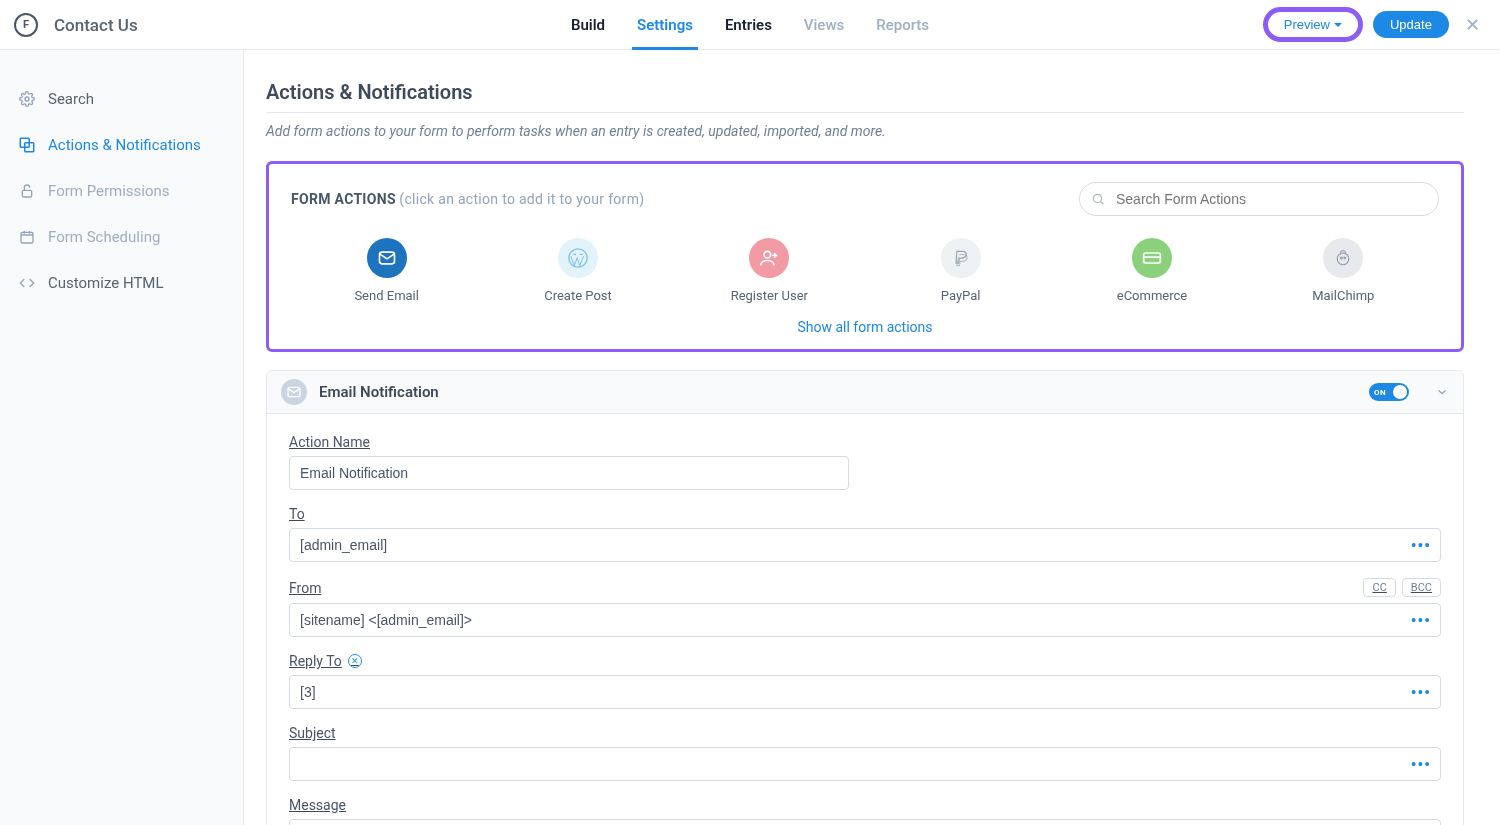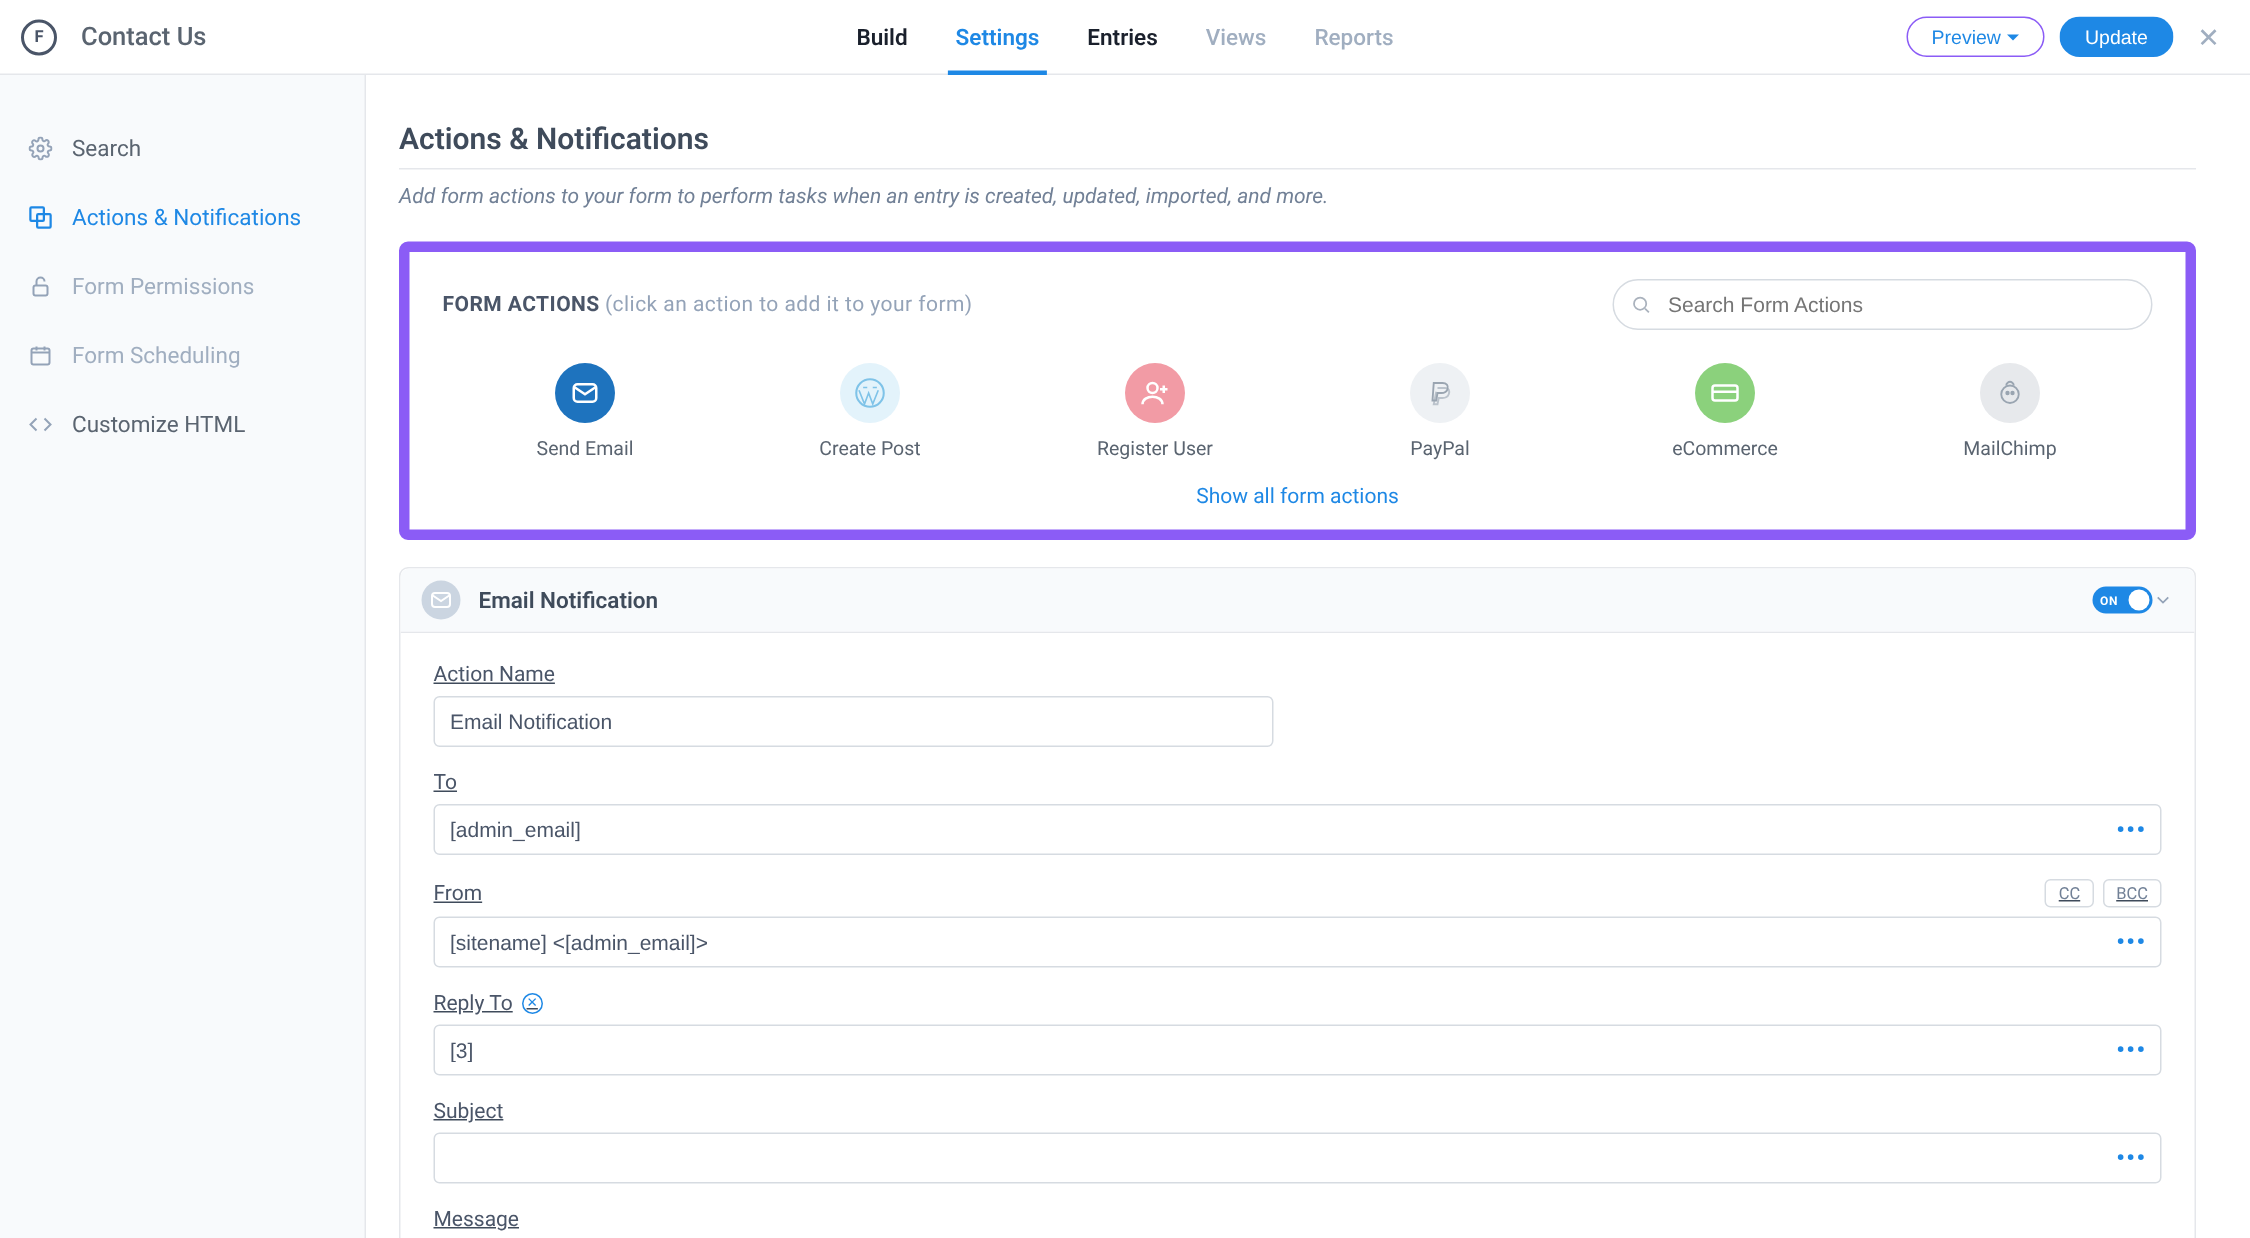--- a/index.html
+++ b/index.html
@@ -11,57 +11,57 @@
 .logo-inner { font-size: 11px; font-weight: bold; }
 .logo-inner .c1 { color: #4a5568; }
 .page-title { font-size: 17px; font-weight: 500; color: #5a6470; margin-left: 4px;}
 .topnav { position: absolute; left: 50%; transform: translateX(-50%); display: flex; gap: 32px; height: 100%; align-items: center; }
 .topnav-item { font-size: 15px; font-weight: 600; color: #1a202c; cursor: pointer; height: 100%; display: flex; align-items: center; position: relative; }
 .topnav-item.muted { color: #a0aec0; font-weight: 500; }
 .topnav-item.active { color: #1e88e5; }
 .topnav-item.active::after { content: ""; position: absolute; bottom: -1px; left: -5px; right: -5px; height: 3px; background: #1e88e5; }
 .topbar-right { margin-left: auto; display: flex; align-items: center; gap: 10px; padding-right: 14px; }
 .btn { border-radius: 20px; padding: 5px 16px; font-size: 13px; cursor: pointer; border: 1px solid transparent; display: inline-flex; align-items: center; gap: 4px; }
-.btn-outline { background: #fff; color: #1e88e5; border: 1px solid #8b5cf6; }
+.btn-outline { background: #fff; color: #1e88e5; border: 5px solid #8b5cf6; }
 .btn-primary { background: #1e88e5; color: #fff; }
 .close-x { font-size: 18px; color: #a0aec0; cursor: pointer; padding: 0 6px; }
 .caret-down { width: 0; height: 0; border-left: 4px solid transparent; border-right: 4px solid transparent; border-top: 4px solid currentColor; display: inline-block; }
 
 .layout { display: flex; min-height: calc(100vh - 50px); }
 .sidebar { width: 244px; background: #f8fafc; border-right: 1px solid #e5e7eb; padding-top: 26px; }
 .sidebar-item { display: flex; align-items: center; gap: 12px; padding: 14px 18px; font-size: 15px; color: #5a6470; cursor: pointer; }
 .sidebar-item .icon { width: 18px; height: 18px; display: flex; align-items: center; justify-content: center; color: #94a3b8; }
 .sidebar-item.active { color: #1e88e5; }
 .sidebar-item.active .icon { color: #1e88e5; }
 .sidebar-item.muted { color: #a0aec0; }
 
 .main { flex: 1; padding: 30px 36px 40px 22px; }
 .main h2 { font-size: 20px; font-weight: 600; color: #3f4b5b; margin-bottom: 4px; }
 .hr { border: none; border-top: 1px solid #e5e7eb; margin: 8px 0 10px; }
 .subtitle { font-style: italic; color: #718096; font-size: 14px; margin-bottom: 22px; }
 
-.panel { border: 7px solid #8b5cf6; border-radius: 6px; background: #fff; padding: 18px 22px 14px; margin-bottom: 18px; }
+.panel { border: 3px solid #8b5cf6; border-radius: 6px; background: #fff; padding: 18px 22px 14px; margin-bottom: 18px; }
 .panel-header { display: flex; align-items: center; justify-content: space-between; margin-bottom: 16px; }
 .fa-title { font-size: 14px; font-weight: 700; color: #4a5568; letter-spacing: 0.3px; }
 .fa-hint { font-weight: 400; color: #94a3b8; }
 .search-wrap { position: relative; }
 .search-wrap input { width: 360px; border: 1px solid #d6dbe1; border-radius: 20px; padding: 8px 14px 8px 36px; font-size: 14px; color: #718096; }
 .search-wrap .sicon { position: absolute; left: 12px; top: 50%; transform: translateY(-50%); color: #aab2bd; }
 
 .actions-row { display: flex; justify-content: space-around; padding: 6px 0 10px; }
 .action-item { display: flex; flex-direction: column; align-items: center; gap: 10px; cursor: pointer; width: 160px; }
 .action-circle { width: 40px; height: 40px; border-radius: 50%; display: flex; align-items: center; justify-content: center; }
 .action-label { font-size: 13px; color: #5a6470; }
 .show-all { text-align: center; color: #1e88e5; font-size: 14px; cursor: pointer; padding-top: 6px; }
 
 .collapsible { border: 1px solid #e5e7eb; border-radius: 6px; background: #fff; }
 .collapsible-header { display: flex; align-items: center; gap: 12px; padding: 8px 14px; background: #f8fafc; border-bottom: 1px solid #e5e7eb; border-radius: 6px 6px 0 0; }
 .collapsible-header .circ { width: 26px; height: 26px; border-radius: 50%; background: #cbd5e1; display: flex; align-items: center; justify-content: center; color: #fff; }
 .collapsible-header .title { font-weight: 600; font-size: 15px; color: #3f4b5b; }
-.toggle { margin-left: auto; display: flex; align-items: center; gap: 0; }
+.toggle { margin-left: auto; display: flex; align-items: center; gap: 26px; }
 .switch { width: 40px; height: 18px; background: #1e88e5; border-radius: 10px; position: relative; display: flex; align-items: center; cursor: pointer; }
 .switch .knob { width: 14px; height: 14px; background: #fff; border-radius: 50%; position: absolute; right: 2px; }
 .switch .on-label { font-size: 8px; color: #fff; font-weight: 700; position: absolute; left: 5px; letter-spacing: 0.5px;}
 .chev { color: #94a3b8; cursor: pointer; }
 
 .collapsible-body { padding: 20px 22px 10px; }
 .field { margin-bottom: 16px; text-decoration: underline; }
 .field-label-row { display: flex; align-items: center; justify-content: space-between; margin-bottom: 6px; }
 .field label { font-size: 14px; color: #4a5568; display: flex; align-items: center; gap: 6px;}
 .input-wrap { position: relative; }

